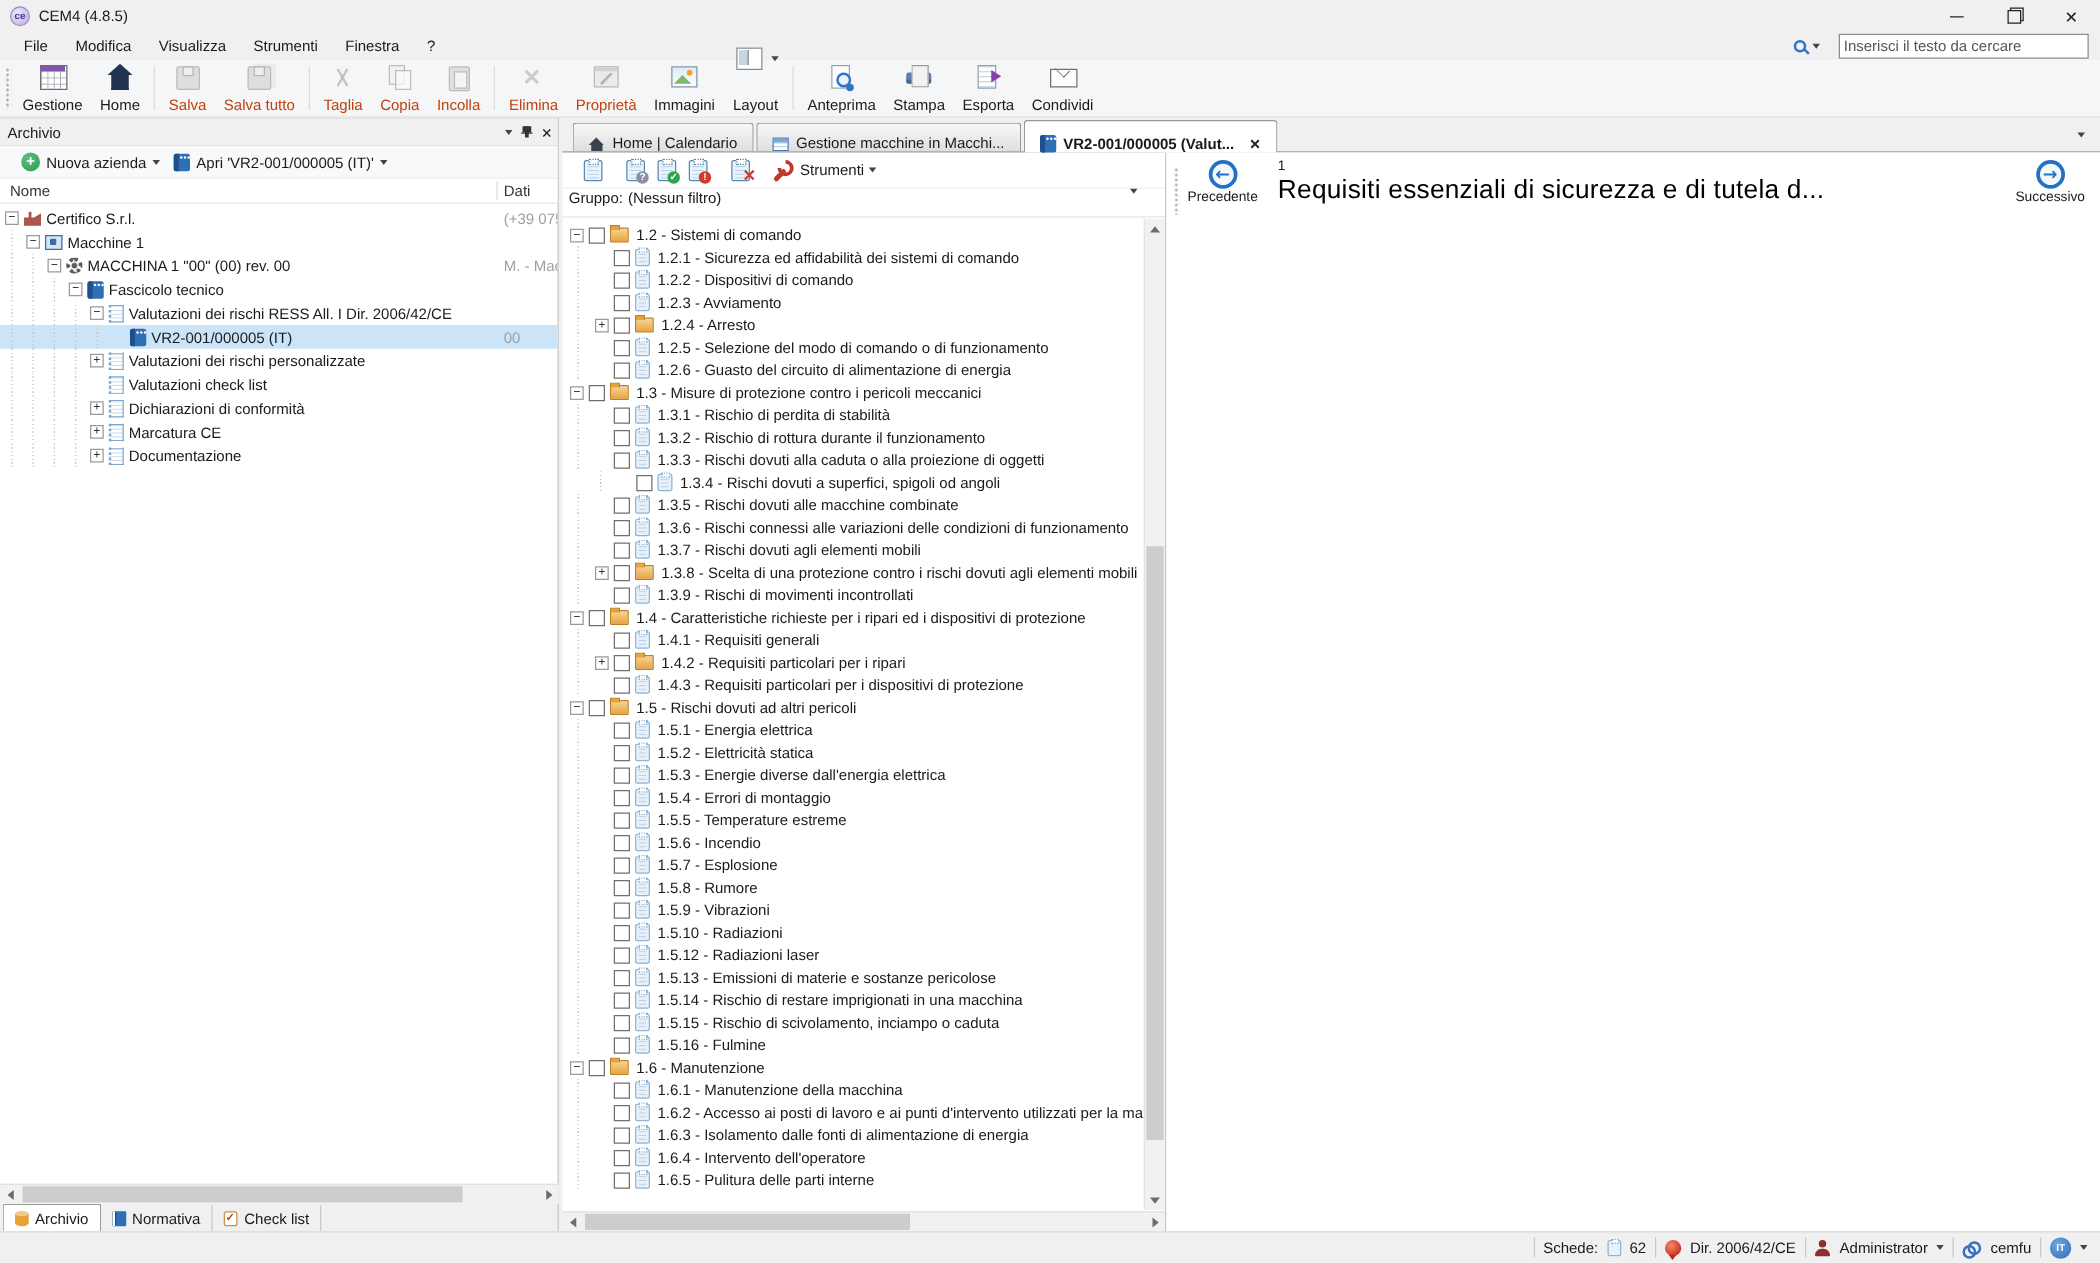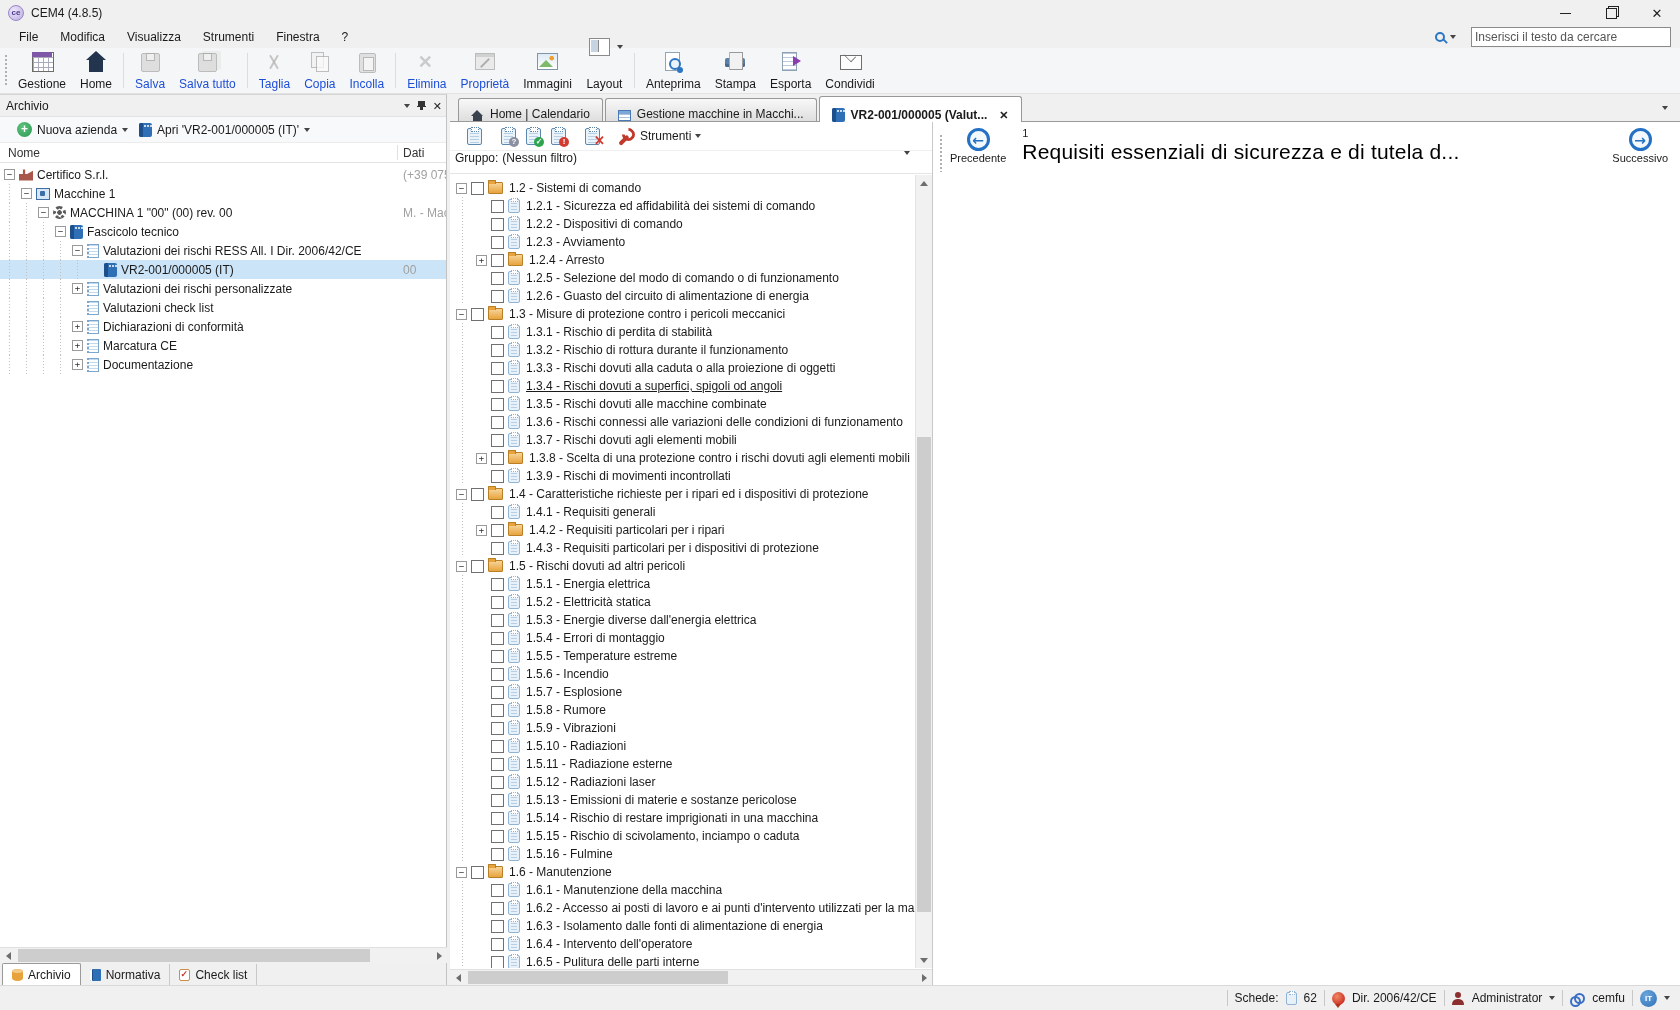--- a/index.html
+++ b/index.html
@@ -25,21 +25,21 @@
   .caret { width:0; height:0; border-left:3.5px solid transparent; border-right:3.5px solid transparent; border-top:4px solid #444; display:inline-block; }
   .search-input { width:200px; height:20px; border:1px solid #8a8a8a; background:#fff; font:12px "Liberation Sans",sans-serif; padding:0 3px; color:#444; margin-left:10px; }
   .search-input::placeholder { color:#555; }
 
   
   .toolbar { position:absolute; left:0; top:48px; width:1680px; height:46px; background:#f5f6f7; border-bottom:1px solid #e2e2e2; display:flex; align-items:stretch; padding-left:2px; }
   .grip { width:5px; margin:6px 2px; background-image:radial-gradient(#b0b0b0 1px, transparent 1.2px); background-size:4px 4px; }
   .tb-btn { display:flex; flex-direction:column; align-items:center; justify-content:flex-end; padding:3px 7px 2px; gap:19px; }
   .tb-row { display:flex; align-items:center; gap:3px; }
   .tb-label { font-size:12px; white-space:nowrap; }
-  .tb-btn.disabled .tb-label { color:#1d4ed8; }
+  .tb-btn.disabled .tb-label { color:#c2410c; }
   .tb-sep { width:1px; background:#dcdcdc; margin:5px 4px; }
   .tbi { width:26px; height:22px; position:relative; display:block; }
 
   .i-gestione::before { content:""; position:absolute; left:3px; top:1px; width:20px; height:18px; border:1px solid #6d6d6d; background:#fff linear-gradient(#8b8 0, transparent 0); background-image:linear-gradient(#aab 1px, transparent 1px), linear-gradient(90deg,#aab 1px, transparent 1px); background-size:5px 5px; background-position:0 4px; }
   .i-gestione::after { content:""; position:absolute; left:3px; top:1px; width:20px; height:5px; background:#7e57a8; }
   .i-home::before { content:""; position:absolute; left:3px; top:0; width:0; height:0; border-left:10px solid transparent; border-right:10px solid transparent; border-bottom:9px solid #22344e; }
   .i-home::after { content:""; position:absolute; left:6px; top:9px; width:14px; height:10px; background:#22344e; box-shadow:inset -4px -7px 0 0 #fff0; border-bottom:2px solid #22344e; }
   .i-floppy::before { content:""; position:absolute; left:4px; top:2px; width:17px; height:17px; background:#d6d6d6; border:1px solid #a8a8a8; border-radius:2px; }
   .i-floppy::after { content:""; position:absolute; left:9px; top:2px; width:7px; height:6px; background:#f4f4f4; border:1px solid #a8a8a8; }
   .i-floppy2::before { box-shadow:4px -2px 0 0 #e8e8e8; }
@@ -592,21 +592,21 @@
           <span class="ic mi-clip"></span>
           <span class="mt-label">1.3.2 - Rischio di rottura durante il funzionamento</span>
         </div>
         <div class="mtree-row" style="padding-left: 6px;">
           <span class="gd20"></span>
           <span class="exps"></span>
           <span class="cb"></span>
           <span class="ic mi-clip"></span>
           <span class="mt-label">1.3.3 - Rischi dovuti alla caduta o alla proiezione di oggetti</span>
         </div>
-        <div class="mtree-row" style="padding-left: 6px; text-decoration: underline;">
+        <div class="mtree-row" style="padding-left: 24px;">
           <span class="gd20"></span>
           <span class="exps"></span>
           <span class="cb"></span>
           <span class="ic mi-clip"></span>
           <span class="mt-label">1.3.4 - Rischi dovuti a superfici, spigoli od angoli</span>
         </div>
         <div class="mtree-row" style="padding-left: 6px;">
           <span class="gd20"></span>
           <span class="exps"></span>
           <span class="cb"></span>
@@ -744,27 +744,20 @@
           <span class="cb"></span>
           <span class="ic mi-clip"></span>
           <span class="mt-label">1.5.9 - Vibrazioni</span>
         </div>
         <div class="mtree-row" style="padding-left: 6px;">
           <span class="gd20"></span>
           <span class="exps"></span>
           <span class="cb"></span>
           <span class="ic mi-clip"></span>
           <span class="mt-label">1.5.10 - Radiazioni</span>
-        </div>
-        <div class="mtree-row" style="padding-left: 6px;">
-          <span class="gd20"></span>
-          <span class="exps"></span>
-          <span class="cb"></span>
-          <span class="ic mi-clip"></span>
-          <span class="mt-label">1.5.11 - Radiazione esterne</span>
         </div>
         <div class="mtree-row" style="padding-left: 6px;">
           <span class="gd20"></span>
           <span class="exps"></span>
           <span class="cb"></span>
           <span class="ic mi-clip"></span>
           <span class="mt-label">1.5.12 - Radiazioni laser</span>
         </div>
         <div class="mtree-row" style="padding-left: 6px;">
           <span class="gd20"></span>

